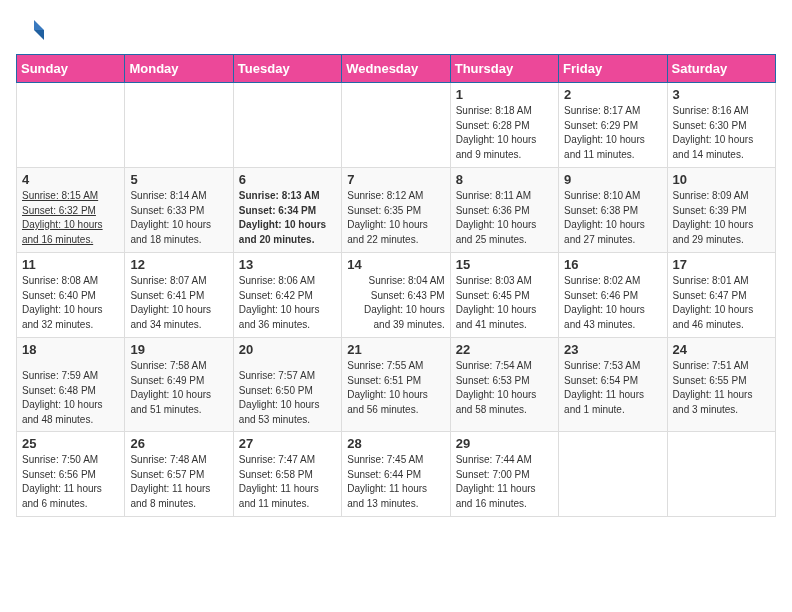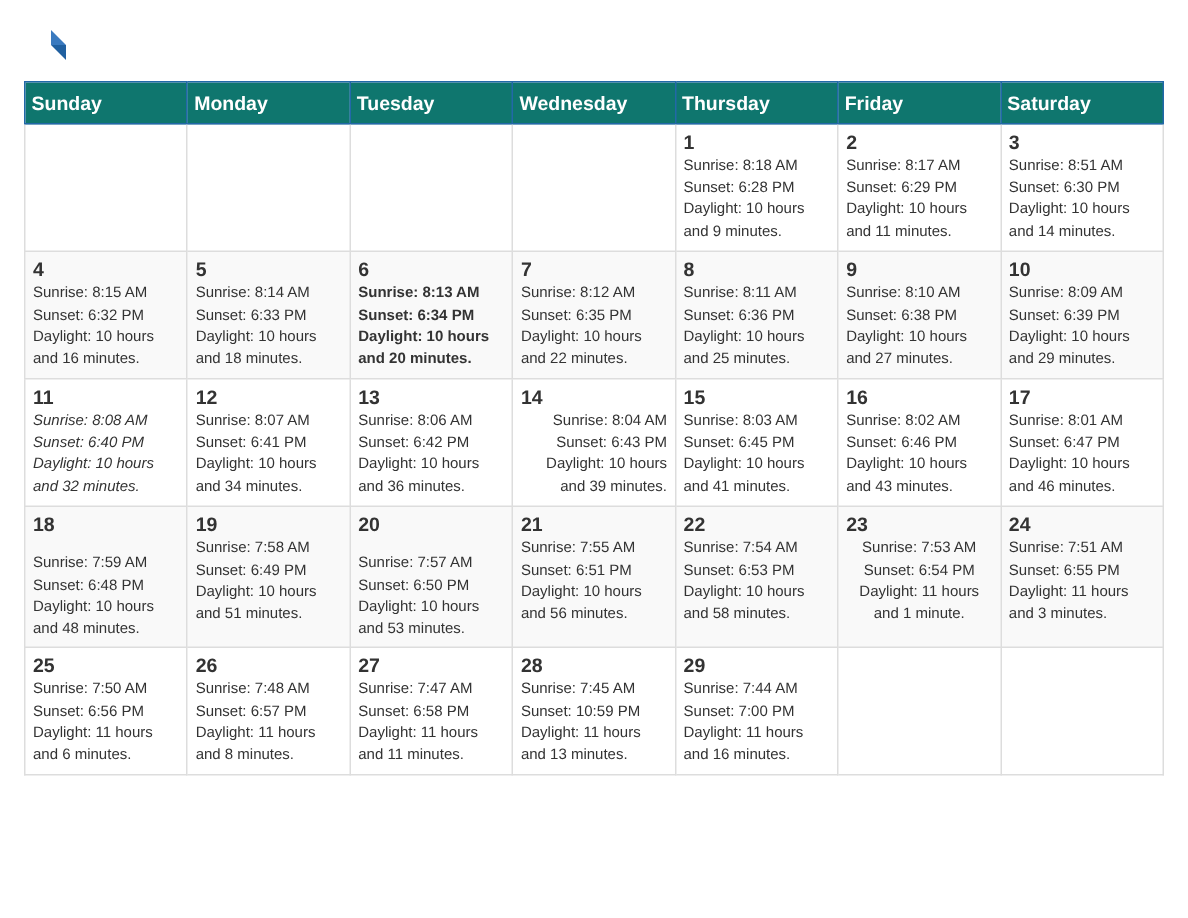--- a/index.html
+++ b/index.html
@@ -49,21 +49,21 @@
       font-size: 15px;
       color: #555;
       margin-top: 2px;
     }
     .calendar-table {
       width: 100%;
       border-collapse: collapse;
       border: 1px solid #ccc;
     }
     .calendar-table th {
-      background-color: #0f766e;
+      background-color: #ec4899;
       color: #fff;
       font-size: 13px;
       font-weight: bold;
       padding: 6px 4px;
       text-align: left;
       border: 1px solid #2268a8;
     }
     .calendar-table td {
       width: calc(100% / 7);
       vertical-align: top;
@@ -139,30 +139,30 @@
         </td>
         <td>
           <span class="day-number">2</span>
           <div class="day-info" style="white-space: pre-line;">Sunrise: 8:17 AM
 Sunset: 6:29 PM
 Daylight: 10 hours
 and 11 minutes.</div>
         </td>
         <td>
           <span class="day-number">3</span>
-          <div class="day-info" style="white-space: pre-line;">Sunrise: 8:51 AM
+          <div class="day-info" style="white-space: pre-line;">Sunrise: 8:16 AM
 Sunset: 6:30 PM
 Daylight: 10 hours
 and 14 minutes.</div>
         </td>
       </tr>
       <tr>
         <td>
           <span class="day-number">4</span>
-          <div class="day-info" style="white-space: pre-line;">Sunrise: 8:15 AM
+          <div class="day-info" style="white-space: pre-line; text-decoration: underline;">Sunrise: 8:15 AM
 Sunset: 6:32 PM
 Daylight: 10 hours
 and 16 minutes.</div>
         </td>
         <td>
           <span class="day-number">5</span>
           <div class="day-info" style="white-space: pre-line;">Sunrise: 8:14 AM
 Sunset: 6:33 PM
 Daylight: 10 hours
 and 18 minutes.</div>
@@ -199,21 +199,21 @@
           <span class="day-number">10</span>
           <div class="day-info" style="white-space: pre-line;">Sunrise: 8:09 AM
 Sunset: 6:39 PM
 Daylight: 10 hours
 and 29 minutes.</div>
         </td>
       </tr>
       <tr>
         <td>
           <span class="day-number">11</span>
-          <div class="day-info" style="white-space: pre-line; font-style: italic;">Sunrise: 8:08 AM
+          <div class="day-info" style="white-space: pre-line;">Sunrise: 8:08 AM
 Sunset: 6:40 PM
 Daylight: 10 hours
 and 32 minutes.</div>
         </td>
         <td>
           <span class="day-number">12</span>
           <div class="day-info" style="white-space: pre-line;">Sunrise: 8:07 AM
 Sunset: 6:41 PM
 Daylight: 10 hours
 and 34 minutes.</div>
@@ -285,21 +285,21 @@
         </td>
         <td>
           <span class="day-number">22</span>
           <div class="day-info" style="white-space: pre-line;">Sunrise: 7:54 AM
 Sunset: 6:53 PM
 Daylight: 10 hours
 and 58 minutes.</div>
         </td>
         <td>
           <span class="day-number">23</span>
-          <div class="day-info" style="white-space: pre-line; text-align: center;">Sunrise: 7:53 AM
+          <div class="day-info" style="white-space: pre-line;">Sunrise: 7:53 AM
 Sunset: 6:54 PM
 Daylight: 11 hours
 and 1 minute.</div>
         </td>
         <td>
           <span class="day-number">24</span>
           <div class="day-info" style="white-space: pre-line;">Sunrise: 7:51 AM
 Sunset: 6:55 PM
 Daylight: 11 hours
 and 3 minutes.</div>
@@ -323,21 +323,21 @@
         <td>
           <span class="day-number">27</span>
           <div class="day-info" style="white-space: pre-line;">Sunrise: 7:47 AM
 Sunset: 6:58 PM
 Daylight: 11 hours
 and 11 minutes.</div>
         </td>
         <td>
           <span class="day-number">28</span>
           <div class="day-info" style="white-space: pre-line;">Sunrise: 7:45 AM
-Sunset: 10:59 PM
+Sunset: 6:44 PM
 Daylight: 11 hours
 and 13 minutes.</div>
         </td>
         <td>
           <span class="day-number">29</span>
           <div class="day-info" style="white-space: pre-line;">Sunrise: 7:44 AM
 Sunset: 7:00 PM
 Daylight: 11 hours
 and 16 minutes.</div>
         </td>

